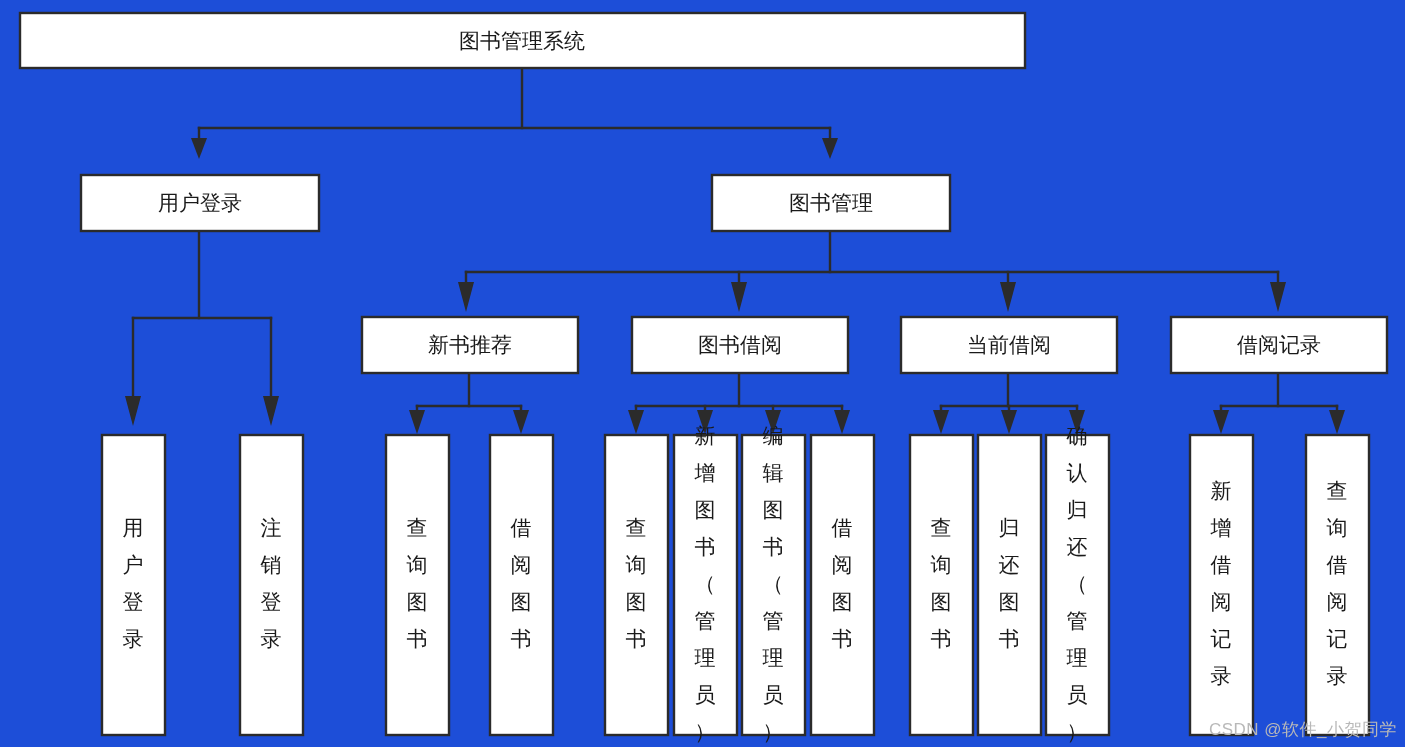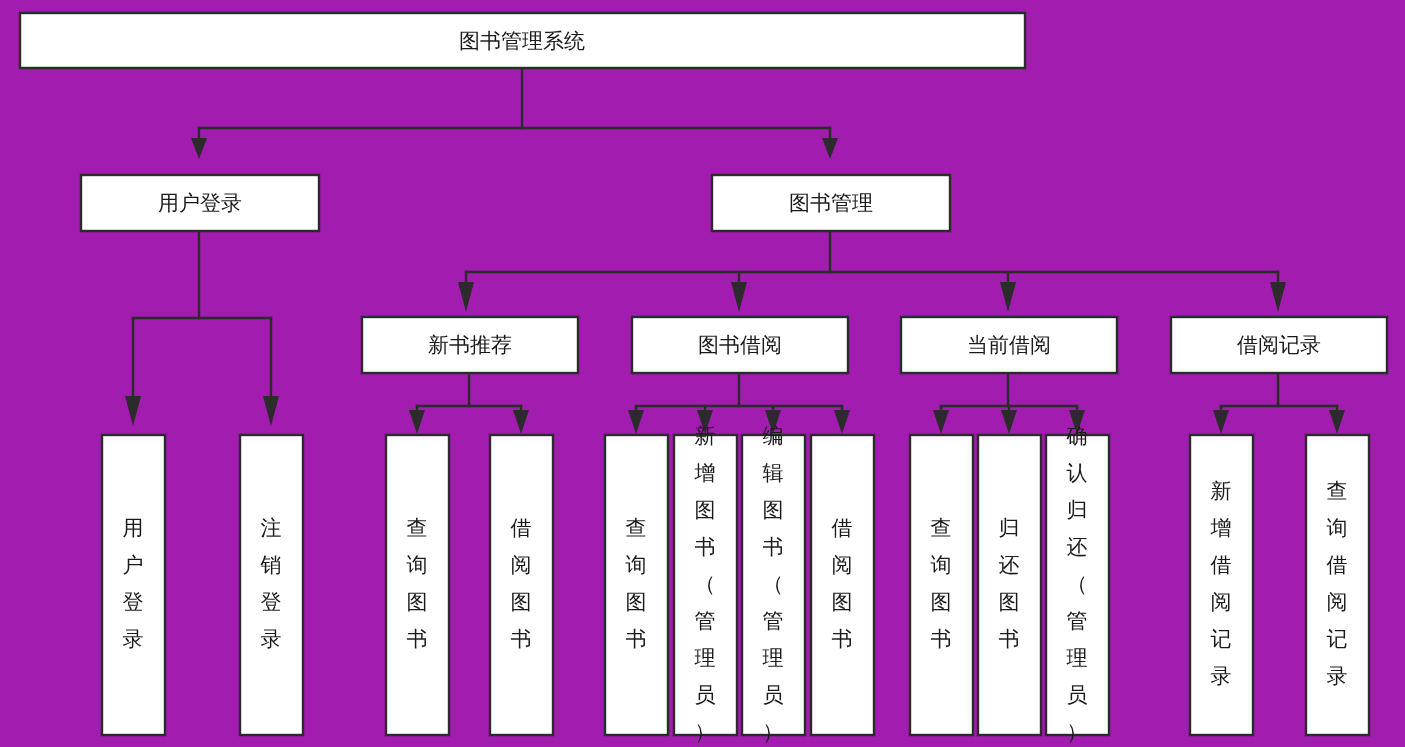--- a/index.html
+++ b/index.html
@@ -10,21 +10,21 @@
   body {
     width: 1405px;
     height: 747px;
     font-family: "Liberation Sans", "DejaVu Sans", sans-serif;
     overflow: hidden;
   }
   #diagram-root {
     position: relative;
     width: 1405px;
     height: 747px;
-    background: #a21caf;
+    background: #1d4ed8;
   }
   svg.diagram-canvas {
     position: absolute;
     top: 0;
     left: 0;
     width: 1405px;
     height: 747px;
     display: block;
   }
   .node-box {
@@ -240,14 +240,15 @@
       <rect class="node-box" x="1190" y="435" width="63" height="300"></rect>
       <text class="node-label-v" x="1221" y="585"><tspan x="1221" y="492.5" dominant-baseline="middle">新</tspan><tspan x="1221" y="529.5" dominant-baseline="middle">增</tspan><tspan x="1221" y="566.5" dominant-baseline="middle">借</tspan><tspan x="1221" y="603.5" dominant-baseline="middle">阅</tspan><tspan x="1221" y="640.5" dominant-baseline="middle">记</tspan><tspan x="1221" y="677.5" dominant-baseline="middle">录</tspan></text>
     </g>
     <g>
       <rect class="node-box" x="1306" y="435" width="63" height="300"></rect>
       <text class="node-label-v" x="1337" y="585"><tspan x="1337" y="492.5" dominant-baseline="middle">查</tspan><tspan x="1337" y="529.5" dominant-baseline="middle">询</tspan><tspan x="1337" y="566.5" dominant-baseline="middle">借</tspan><tspan x="1337" y="603.5" dominant-baseline="middle">阅</tspan><tspan x="1337" y="640.5" dominant-baseline="middle">记</tspan><tspan x="1337" y="677.5" dominant-baseline="middle">录</tspan></text>
     </g>
 
   </svg>
 
+  <div class="watermark">CSDN @软件_小贺同学</div>
 
 </div>
 
 </body></html>

